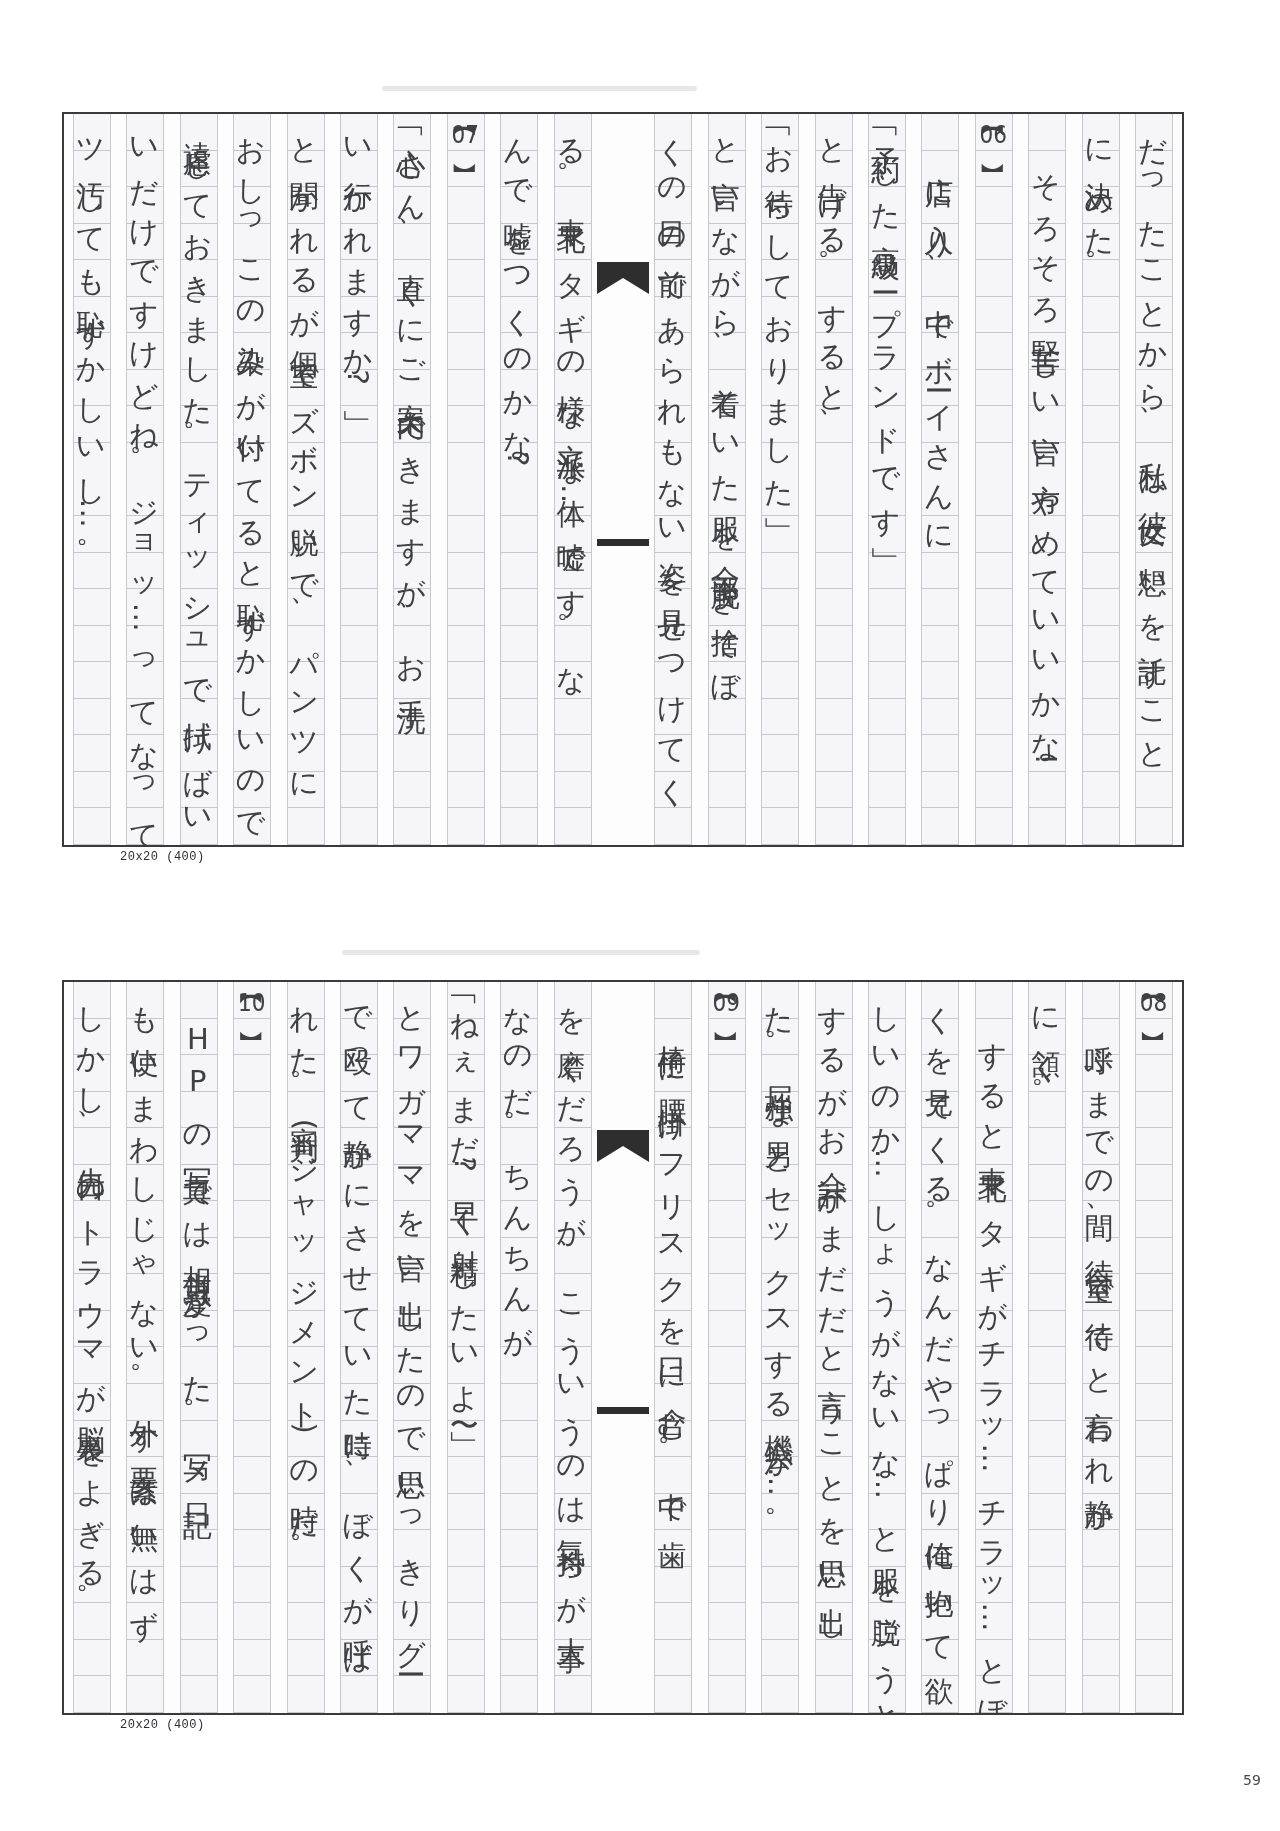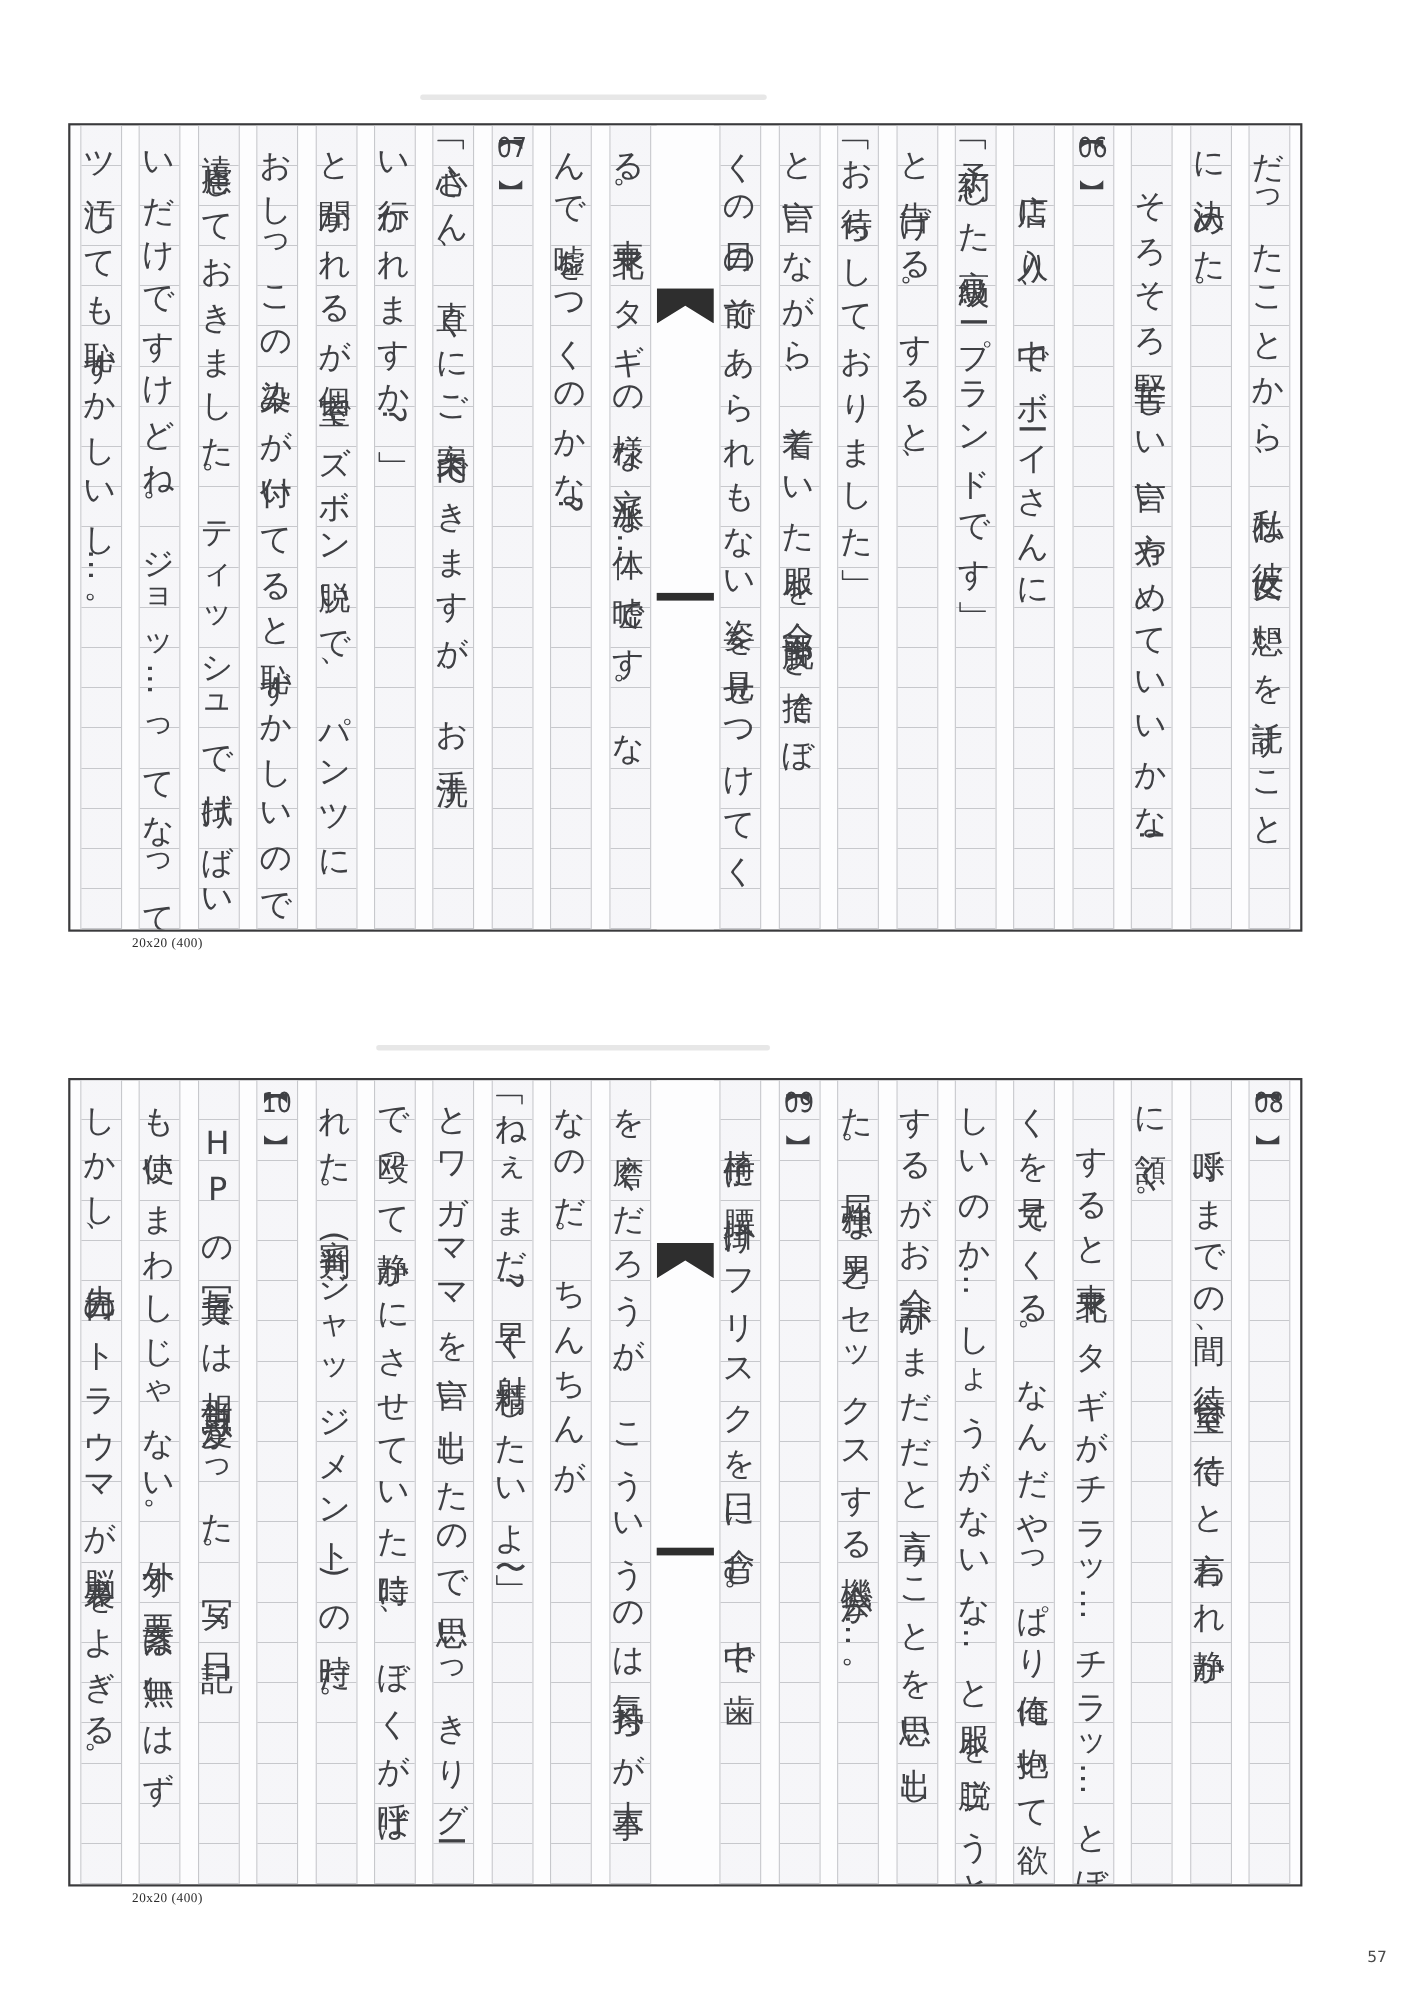--- a/index.html
+++ b/index.html
@@ -35,21 +35,21 @@
   .up{text-orientation:upright;}
   
   .divider{position:absolute;top:0;left:533px;width:52px;height:731px;background:#fdfdfe;}
   .fishtail{
     position:absolute;left:0;top:148px;width:52px;height:32px;background:#2e2e2e;
     clip-path:polygon(0 0,100% 0,100% 100%,50% 50%,0 100%);
   }
   .divbar{position:absolute;left:0;top:425px;width:52px;height:7px;background:#2e2e2e;}
   .grid-label{
     position:absolute;font-size:12px;color:#2c2c2c;letter-spacing:.5px;
-    font-family:Liberation Serif, serif;
+    font-family:Liberation Mono, monospace;
   }
   .page-num{position:absolute;left:1243px;top:1772px;font-size:14px;color:#4a4a4a;}
   .artifact{position:absolute;background:#dadada;opacity:.65;border-radius:3px;}
 </style>
 </head>
 <body>
 
 <div class="artifact" style="left:382px;top:86px;width:315px;height:5px;"></div>
 <div class="artifact" style="left:342px;top:950px;width:358px;height:5px;"></div>
 
@@ -106,13 +106,13 @@
       <div class="tcol" style="left: 276px;">で殴って静かにさせていた時に、ぼくが呼ば</div>
       <div class="tcol" style="left: 222.6px;">れた。審判(ジャッジメント)の時だ。</div>
       <div class="tcol marker" style="left: 169.2px;">【<span class="tcy">10</span>】</div>
       <div class="tcol indent" style="left: 115.8px;"><span class="up">HP</span>の写真では相当可愛かった。写メ日記</div>
       <div class="tcol" style="left: 62.4px;">も使いまわしじゃない。外す要素は無いはず</div>
       <div class="tcol" style="left: 9px;">しかし、先日のトラウマが脳裏をよぎる。</div>
     </div>
 </div>
 <span class="grid-label" style="left:120px;top:1718px;">20x20 (400)</span>
 
-<span class="page-num">57</span>
+<span class="page-num">59</span>
 
 </body></html>

